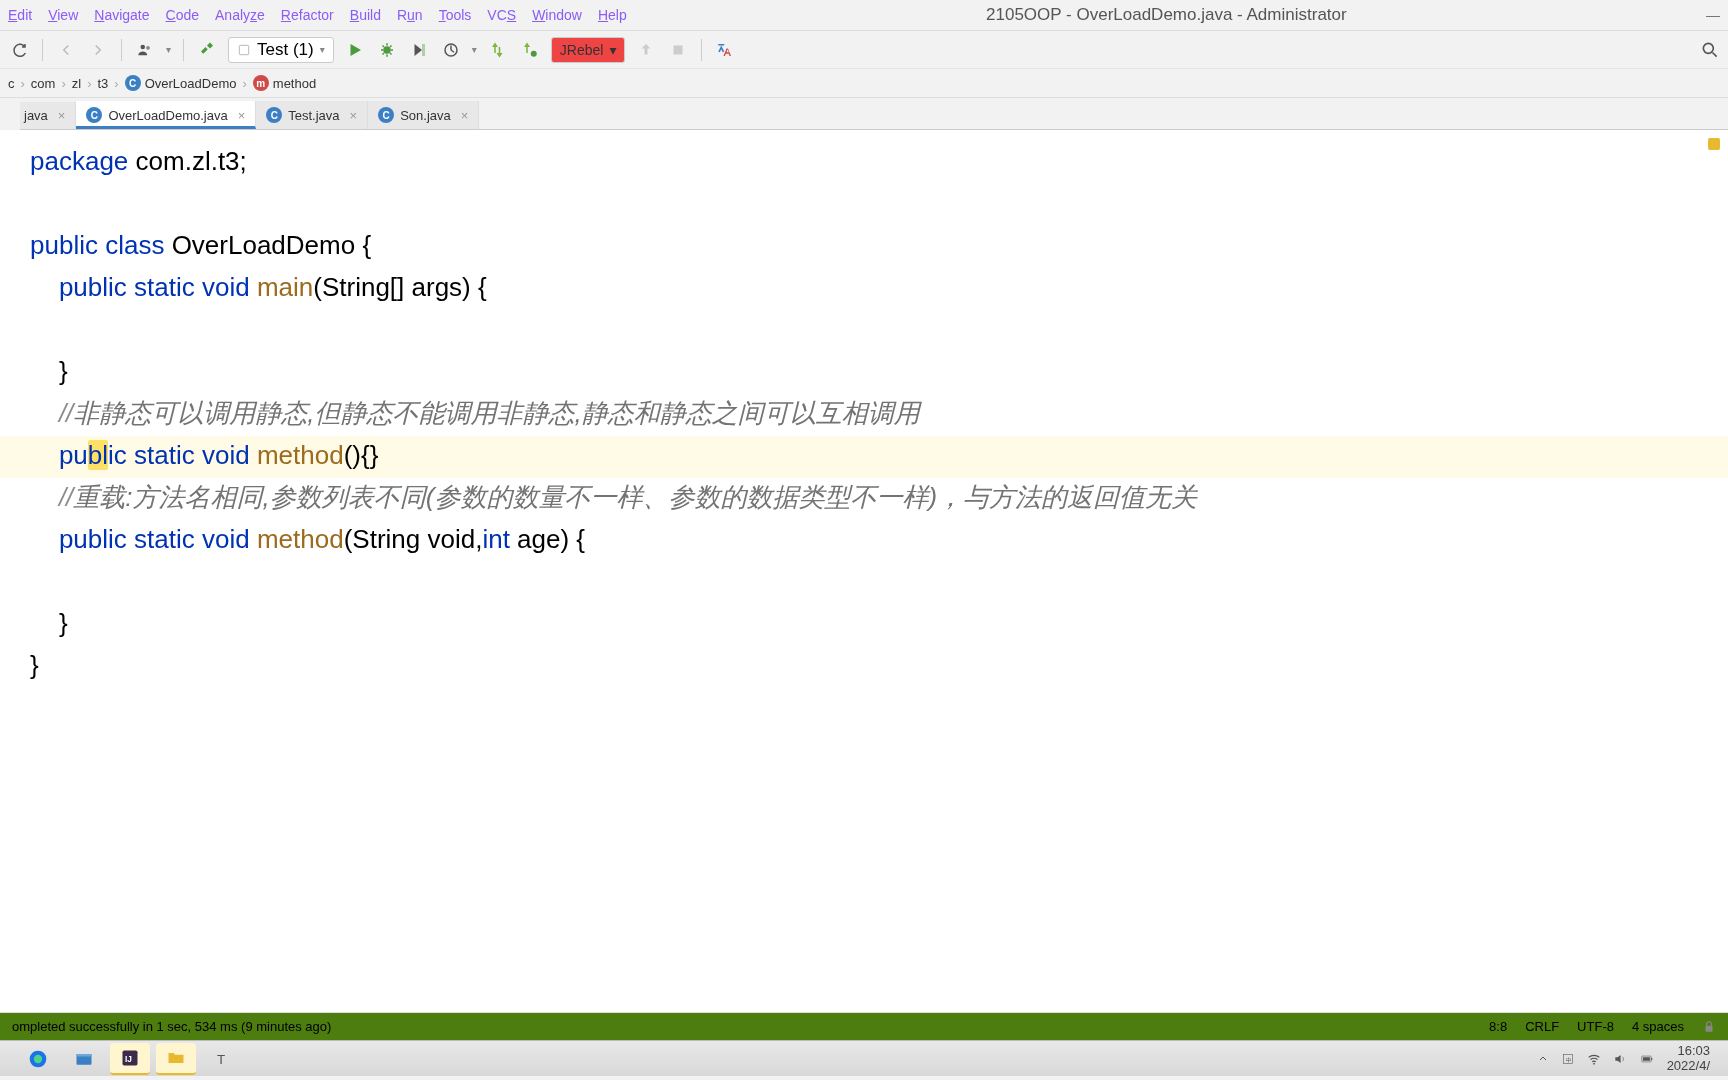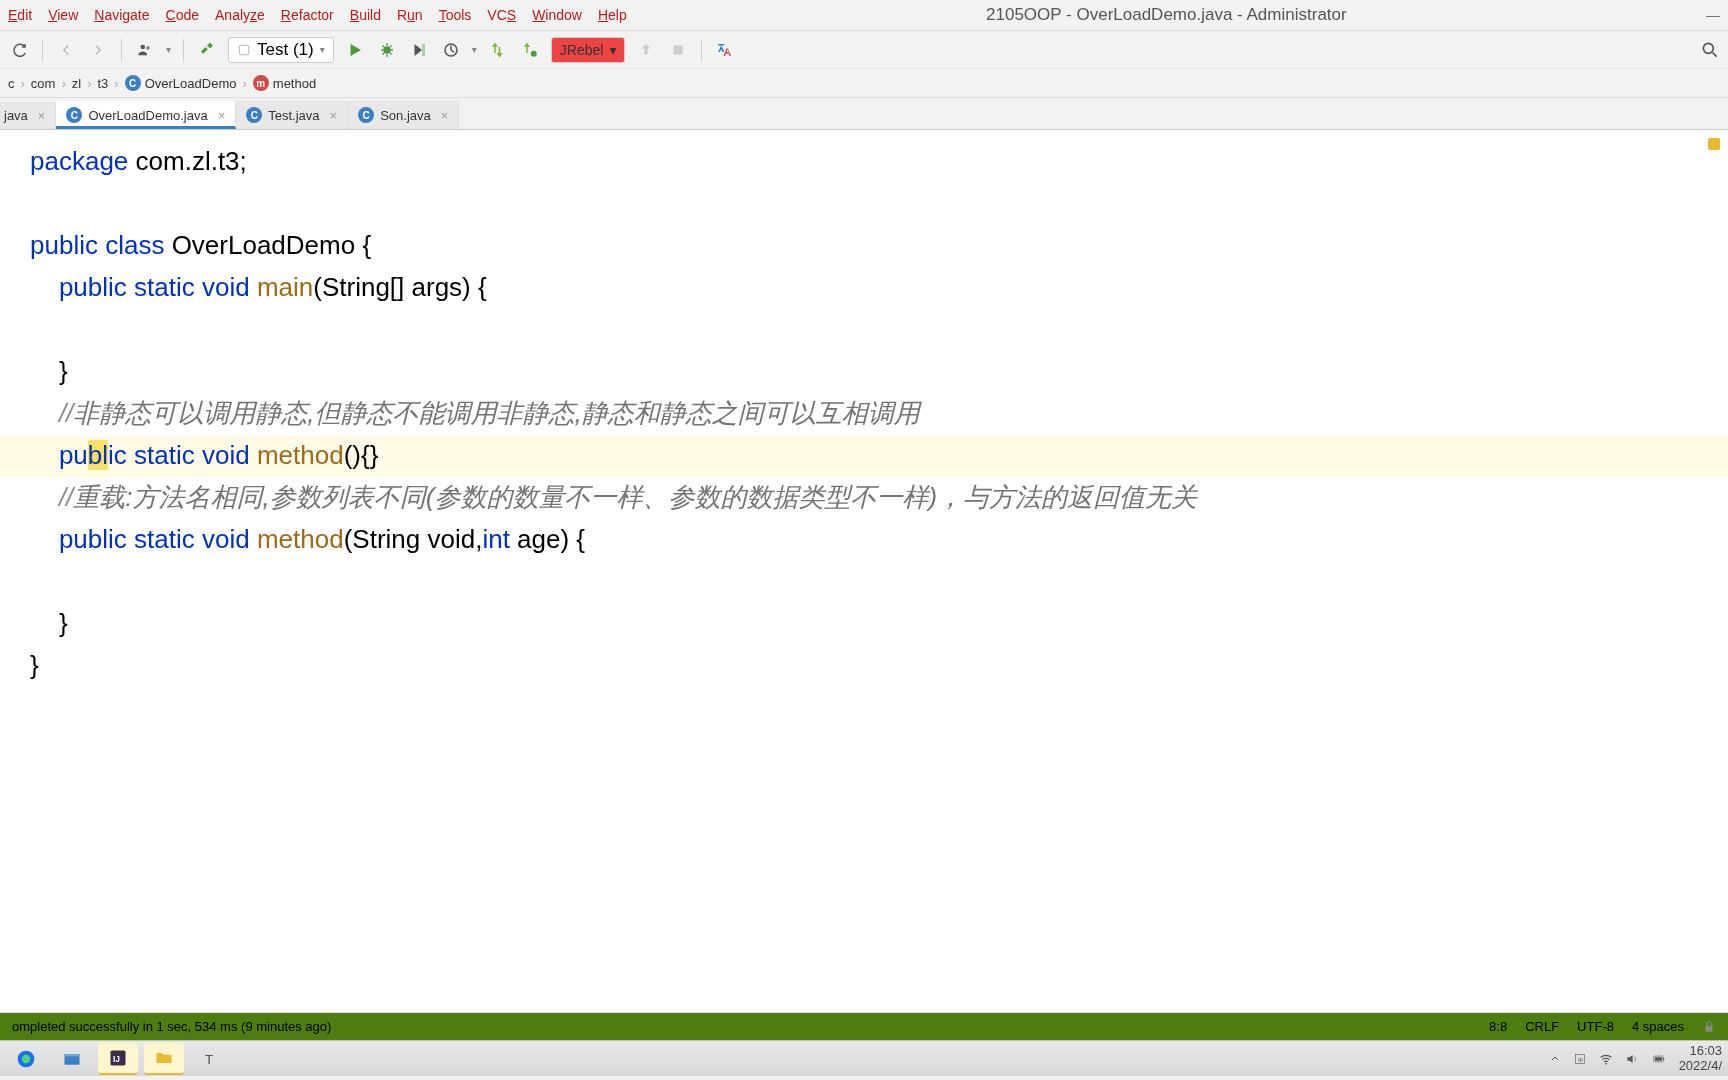--- a/index.html
+++ b/index.html
@@ -1,20 +1,20 @@
 <!DOCTYPE html>
 <html><head>
 <meta charset="utf-8">
 <style>
 * { margin: 0; padding: 0; box-sizing: border-box; font-family: "Segoe UI", Arial, sans-serif; }
 body { width: 1728px; height: 1080px; background: #f2f2f2; overflow: hidden; font-size: 14px; }
 
 
 .menubar { height: 30px; background: #f2f2f2; display: flex; align-items: center; padding: 0 8px; gap: 16px; }
-.menubar-item { color: #b91c1c; cursor: default; }
+.menubar-item { color: #8b5cf6; cursor: default; }
 .menubar-item .u { text-decoration: underline; }
 .window-title { flex: 1; text-align: center; color: #555; font-size: 17px; }
 .window-controls { display: flex; gap: 18px; color: #777; }
 
 
 .toolbar { height: 38px; background: #f2f2f2; display: flex; align-items: center; padding: 0 8px; gap: 10px; border-top: 1px solid #ddd; }
 .toolbar .sep { width: 1px; height: 22px; background: #ccc; margin: 0 2px; }
 .tb-btn { width: 22px; height: 22px; display: flex; align-items: center; justify-content: center; color: #555; }
 .tb-btn.green { color: #4a9b3a; }
 .tb-btn.disabled { color: #bbb; }
@@ -27,21 +27,21 @@
 
 
 .navbar { height: 30px; background: #f2f2f2; display: flex; align-items: center; padding: 0 8px; gap: 6px; font-size: 13px; border-top: 1px solid #e5e5e5; border-bottom: 1px solid #ddd; }
 .nav-item { display: flex; align-items: center; gap: 4px; color: #333; }
 .nav-sep { color: #aaa; }
 .nav-icon { width: 16px; height: 16px; border-radius: 50%; display: inline-flex; align-items: center; justify-content: center; font-size: 10px; color: #fff; font-weight: bold; }
 .nav-icon.c { background: #3b7fc4; }
 .nav-icon.m { background: #d04a4a; }
 
 
-.tabs { height: 32px; background: #f2f2f2; display: flex; align-items: flex-end; padding: 0 0; border-bottom: 1px solid #ccc; }
+.tabs { height: 32px; background: #f2f2f2; display: flex; align-items: flex-end; padding: 0 0; border-bottom: 1px solid #ccc; margin-left: 20px; }
 .tab { display: flex; align-items: center; gap: 6px; padding: 6px 10px; background: #e8e8e8; border-right: 1px solid #ddd; font-size: 13px; color: #333; position: relative; }
 .tab.partial { padding-left: 4px; }
 .tab.active { background: #fff; border-bottom: 3px solid #3b7fc4; padding-bottom: 3px; }
 .tab .close { color: #999; font-size: 13px; margin-left: 4px; }
 .tab-icon { width: 16px; height: 16px; border-radius: 50%; background: #3b7fc4; color: #fff; display: inline-flex; align-items: center; justify-content: center; font-size: 10px; font-weight: bold; }
 
 
 .editor { background: #fff; height: calc(1080px - 30px - 38px - 30px - 32px - 28px - 40px); position: relative; padding: 10px 30px; font-family: "JetBrains Mono", "Consolas", monospace; font-size: 26px; line-height: 42px; }
 .editor pre { white-space: pre; }
 .kw { color: #0033b3; font-weight: normal; }
@@ -51,21 +51,21 @@
 .highlight-line { position: absolute; left: 0; right: 0; height: 42px; background: #fffbe6; z-index: 0; }
 .editor-inner { position: relative; z-index: 1; }
 .hl-mark { background: #ffe066; border-radius: 2px; }
 .prose-green { color: #737373; font-style: italic; }
 
 
 .statusbar { height: 28px; background: #4d7c0f; display: flex; align-items: center; padding: 0 12px; font-size: 13px; border-top: 1px solid #ddd; }
 .statusbar .right { margin-left: auto; display: flex; gap: 18px; align-items: center; }
 
 
-.taskbar { height: 36px; background: linear-gradient(#e8e8e8,#d8d8d8); display: flex; align-items: center; padding: 0 6px; gap: 6px; border-top: 1px solid #bbb; }
+.taskbar { height: 36px; background: linear-gradient(#e8e8e8,#d8d8d8); display: flex; align-items: center; padding: 0 18px; gap: 6px; border-top: 1px solid #bbb; }
 .task-item { width: 40px; height: 32px; border-radius: 4px; display: flex; align-items: center; justify-content: center; font-size: 16px; }
 .task-item.active { background: #fff6d0; border-bottom: 2px solid #e8b92f; }
 .tray { margin-left: auto; display: flex; align-items: center; gap: 12px; color: #444; font-size: 13px; }
 .tray .clock { text-align: right; line-height: 1.15; }
 
 svg { display: block; }
 </style>
 </head>
 <body>
 

